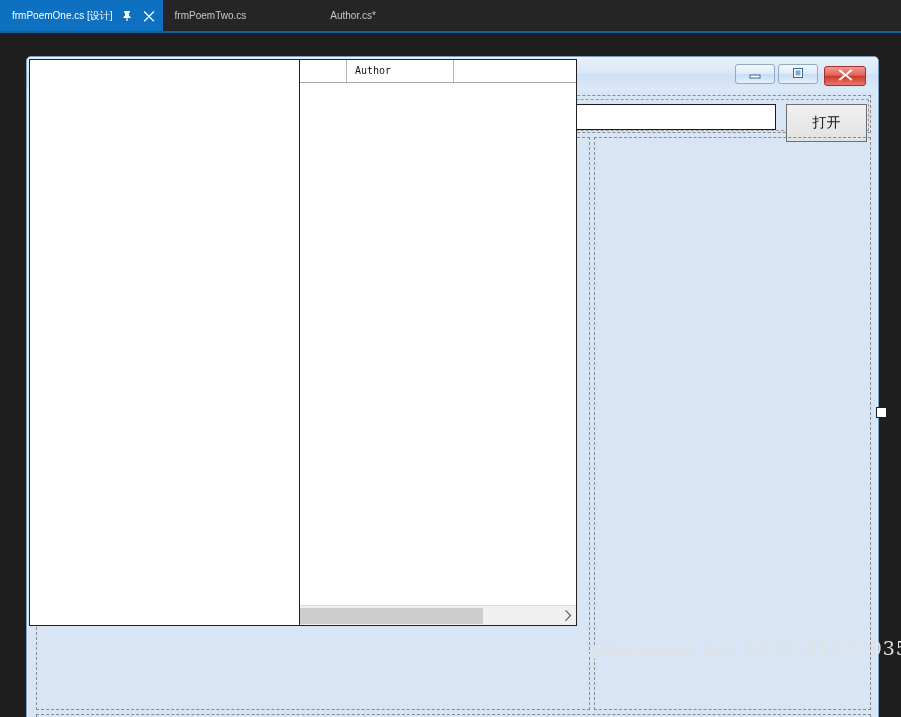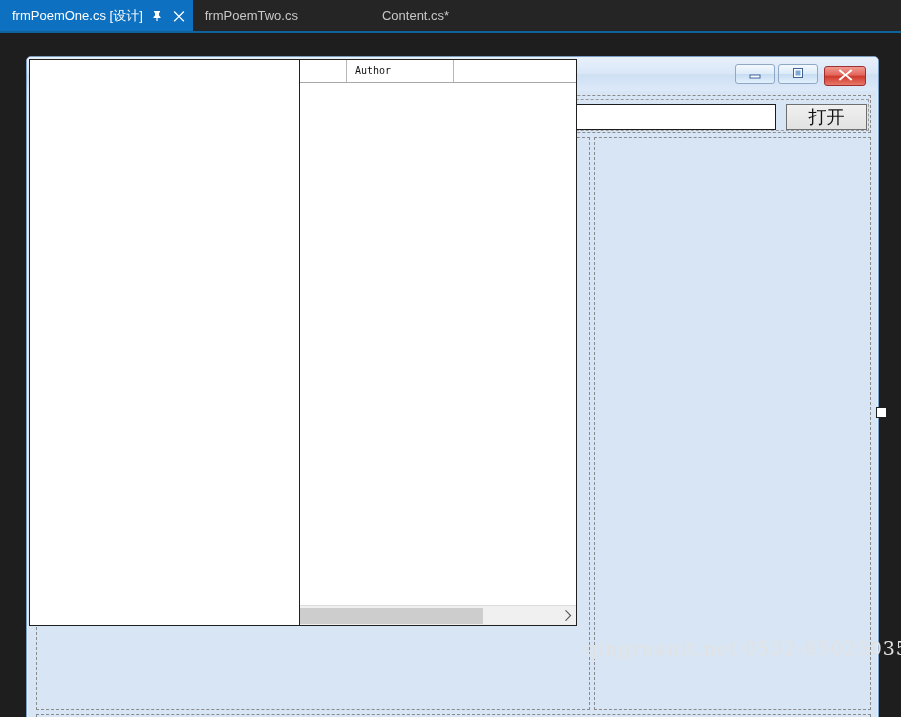--- a/index.html
+++ b/index.html
@@ -17,21 +17,21 @@
     background:#252526;
     display:flex; align-items:stretch;
   }
   #tabstrip-underline{
     position:absolute; left:0; top:31px; width:901px; height:2px;
     background:#0e639c;
   }
   .tab{
     display:flex; align-items:center; gap:6px;
     padding:0 12px; height:31px;
-    color:#c8c8c8; font-size:13px; white-space:nowrap;
+    color:#c8c8c8; font-size:10px; white-space:nowrap;
   }
   .tab.active{ background:#0e70c0; color:#ffffff; padding-right:6px;}
   .tab .tab-label{ line-height:31px; }
   .tab .ticon{
     width:16px; height:16px; display:inline-flex;
     align-items:center; justify-content:center;
     color:#ffffff; flex:0 0 auto;
   }
   .tab .ticon svg{ display:block; }
   .tab-spacer{ width:30px; }
@@ -95,25 +95,25 @@
   }
   #panel-top-inner{
     position:absolute; left:3px; top:3px; width:829px; height:32px;
     border:1px dashed #9b9b9b;
   }
   #txt-path{
     position:absolute; left:5px; top:4px; width:730px; height:26px;
     background:#ffffff; border:1px solid #1c1c1c;
   }
   #btn-open{
-    position:absolute; left:745px; top:4px; width:81px; height:26px;
+    position:absolute; left:745px; top:4px; width:81px; height:38px;
     background:linear-gradient(to bottom,#f0f0f0,#e2e2e2);
     border:1px solid #6f6f6f;
     display:flex; align-items:center; justify-content:center;
-    font-family:"DejaVu Sans", sans-serif; font-size:18px; color:#111;
+    font-family:"DejaVu Sans", sans-serif; font-size:14px; color:#111;
   }
 
   
   #panel-grid-sel{
     position:absolute; left:9px; top:80px; width:554px; height:573px;
     border:1px dashed #8a8a8a;
   }
   #datagrid{
     position:absolute; left:2px; top:2px; width:548px; height:567px;
     background:#ffffff; border:1px solid #202020;
@@ -201,21 +201,21 @@
   </div>
 
   <div class="tab">
     <span class="tab-label">frmPoemTwo.cs</span>
   </div>
   <div class="tab-spacer"></div>
 
   <div class="tab-spacer"></div>
 
   <div class="tab">
-    <span class="tab-label">Content.cs*</span>
+    <span class="tab-label">Author.cs*</span>
   </div>
   <div class="tab-spacer"></div>
 
 </div>
 <div id="tabstrip-underline"></div>
 
 <div id="designer">
   <div id="grid-dots"></div>
 
   <div id="form">

